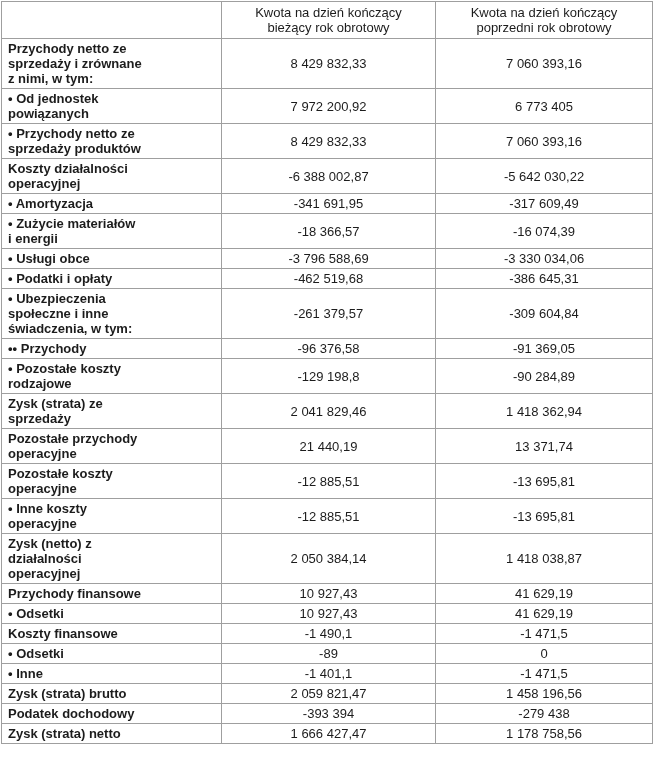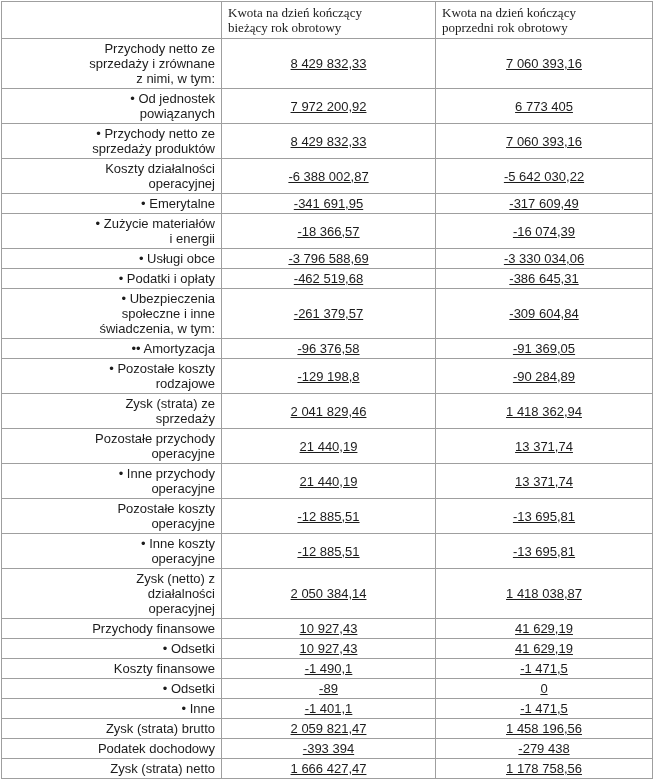--- a/index.html
+++ b/index.html
@@ -28,34 +28,33 @@
   table.fin-table td{
     border:1px solid var(--border-color);
     font-size:13px;
     line-height:15px;
     vertical-align:middle;
     padding:2px 6px;
     overflow:hidden;
   }
   table.fin-table th{
     font-weight:normal;
+    text-align:center;
+    white-space:pre-line;
+    padding:3px 6px;
+  }
+  td.label-cell{
     text-align:left;
     white-space:pre-line;
-    padding:3px 6px;
-    font-family:Liberation Serif, serif;
-  }
-  td.label-cell{
-    text-align:right;
-    white-space:pre-line;
     padding-left:9px;
+    font-weight:bold;
   }
   td.num-cell{
     text-align:center;
     white-space:nowrap;
-    text-decoration:underline;
   }
 </style>
 </head>
 <body>
 
 <div class="table-wrap">
   <table class="fin-table">
     <colgroup>
       <col style="width:220px">
       <col style="width:214px">
@@ -90,21 +89,21 @@
           <td class="num-cell">8 429 832,33</td>
           <td class="num-cell">7 060 393,16</td>
         </tr>
         <tr>
           <td class="label-cell">Koszty działalności
 operacyjnej</td>
           <td class="num-cell">-6 388 002,87</td>
           <td class="num-cell">-5 642 030,22</td>
         </tr>
         <tr>
-          <td class="label-cell">• Emerytalne</td>
+          <td class="label-cell">• Amortyzacja</td>
           <td class="num-cell">-341 691,95</td>
           <td class="num-cell">-317 609,49</td>
         </tr>
         <tr>
           <td class="label-cell">• Zużycie materiałów
 i energii</td>
           <td class="num-cell">-18 366,57</td>
           <td class="num-cell">-16 074,39</td>
         </tr>
         <tr>
@@ -118,44 +117,38 @@
           <td class="num-cell">-386 645,31</td>
         </tr>
         <tr>
           <td class="label-cell">• Ubezpieczenia
 społeczne i inne
 świadczenia, w tym:</td>
           <td class="num-cell">-261 379,57</td>
           <td class="num-cell">-309 604,84</td>
         </tr>
         <tr>
-          <td class="label-cell">•• Amortyzacja</td>
+          <td class="label-cell">•• Przychody</td>
           <td class="num-cell">-96 376,58</td>
           <td class="num-cell">-91 369,05</td>
         </tr>
         <tr>
           <td class="label-cell">• Pozostałe koszty
 rodzajowe</td>
           <td class="num-cell">-129 198,8</td>
           <td class="num-cell">-90 284,89</td>
         </tr>
         <tr>
           <td class="label-cell">Zysk (strata) ze
 sprzedaży</td>
           <td class="num-cell">2 041 829,46</td>
           <td class="num-cell">1 418 362,94</td>
         </tr>
         <tr>
           <td class="label-cell">Pozostałe przychody
-operacyjne</td>
-          <td class="num-cell">21 440,19</td>
-          <td class="num-cell">13 371,74</td>
-        </tr>
-        <tr>
-          <td class="label-cell">• Inne przychody
 operacyjne</td>
           <td class="num-cell">21 440,19</td>
           <td class="num-cell">13 371,74</td>
         </tr>
         <tr>
           <td class="label-cell">Pozostałe koszty
 operacyjne</td>
           <td class="num-cell">-12 885,51</td>
           <td class="num-cell">-13 695,81</td>
         </tr>

